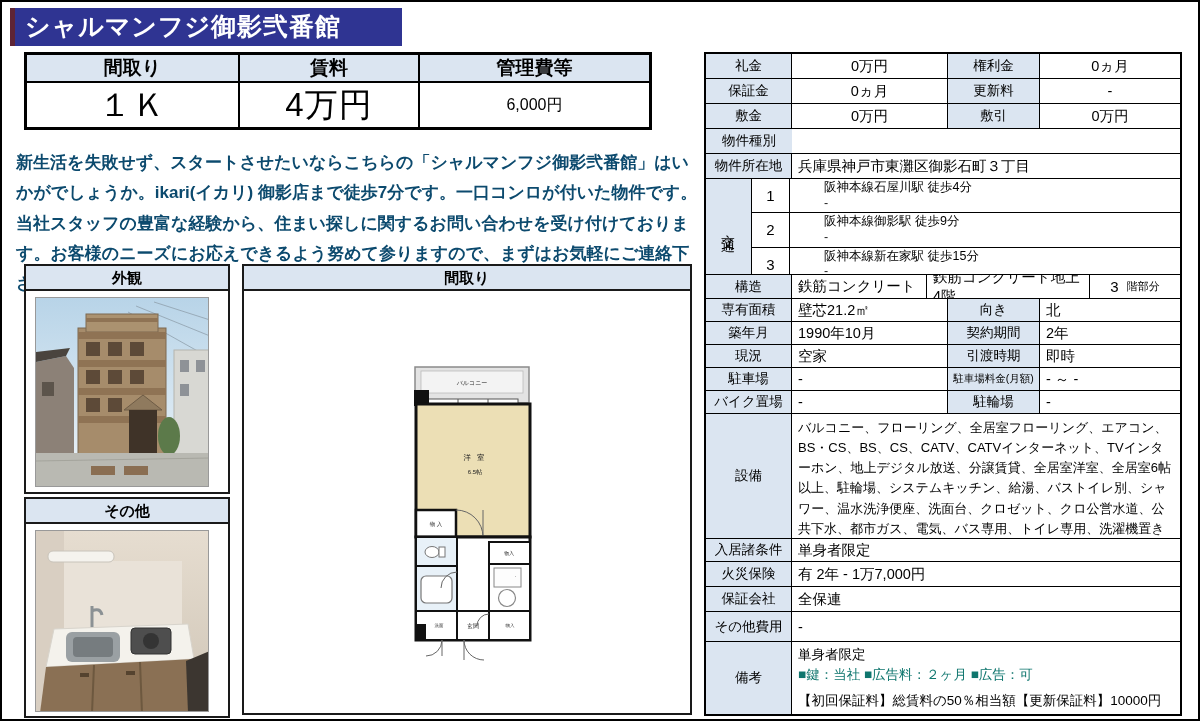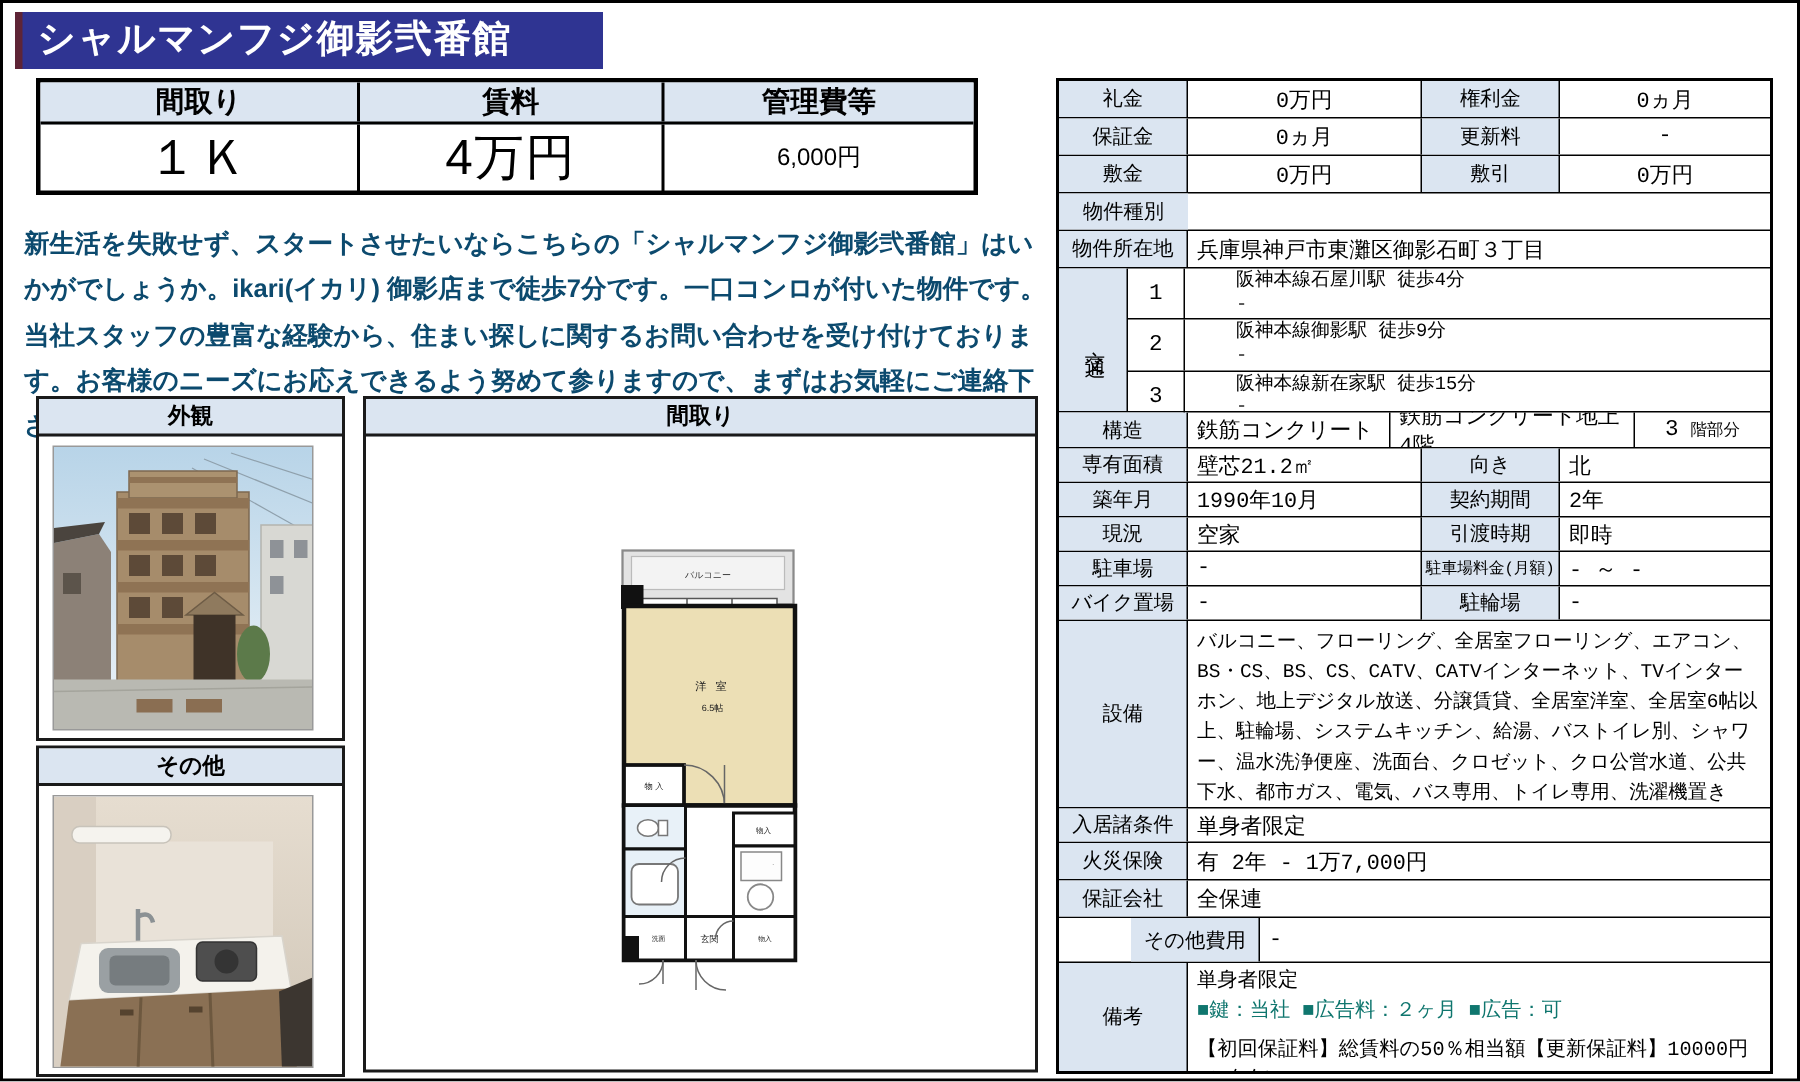--- a/index.html
+++ b/index.html
@@ -12,51 +12,51 @@
     background:#2f3492; border-left:5px solid #5e2436; color:#fff;
     font-size:25px; font-weight:bold; line-height:36px; padding-left:10px; letter-spacing:1px; }
 
   
   .summary { position:absolute; left:22px; top:50px; width:628px; height:78px;
     border:3px solid #000; display:flex; flex-direction:column; background:#fff; }
   .summary .hrow { display:flex; height:31px; border-bottom:2px solid #000; background:#dbe5f1; }
   .summary .vrow { display:flex; flex:1; }
   .summary .c { display:flex; align-items:center; justify-content:center; border-right:2px solid #000; }
   .summary .c:last-child { border-right:none; }
-  .summary .c1 { width:213px; } .summary .c2 { width:203px; } .summary .c3 { flex:1; }
+  .summary .c1 { width:213px; } .summary .c2 { width:180px; } .summary .c3 { flex:1; }
   .summary .hrow .c { font-size:19px; font-weight:bold; }
   .v-big { font-size:33px; letter-spacing:1px; }
   .v-med { font-size:16px; }
 
   
   .desc { position:absolute; left:14px; top:146px; width:682px; font-size:17px;
     font-weight:bold; line-height:1.78; color:#0c4a6e; }
 
   
   .imgbox { position:absolute; background:#fff; border:2px solid #1a1a1a; }
   .imgbox .bhead { height:25px; background:#dbe5f1; border-bottom:2px solid #1a1a1a;
     font-size:15px; font-weight:bold; text-align:center; line-height:23px; }
   .photo-frame { position:absolute; border:1px solid #999; overflow:hidden; }
   .box-ext  { left:22px; top:262px; width:206px; height:230px; }
   .box-oth  { left:22px; top:464px; width:206px; height:221px;margin-top:31px; }
   .box-plan { left:240px; top:262px; width:450px; height:451px; }
 
   
-  .rt { position:absolute; left:702px; top:50px; width:478px; border:2px solid #000; background:#fff;font-family:Liberation Mono, monospace; }
+  .rt { position:absolute; left:702px; top:50px; width:478px; border:2px solid #000; background:#fff; }
   .rrow { display:flex; border-bottom:1.5px solid #000; }
   .rrow:last-child { border-bottom:none; }
   .cl { border-right:1.5px solid #000; overflow:hidden; }
   .cl:last-child { border-right:none; }
   .lbl { background:#dbe5f1; display:flex; align-items:center; justify-content:center;
     font-size:13.5px; text-align:center; }
   .lbl-sm { font-size:10.5px; }
   .val { display:flex; align-items:center; padding:0 6px; font-size:14.5px; }
   .valc { display:flex; align-items:center; justify-content:center; font-size:14.5px; }
   .w86 { width:86px; } .w156 { width:156px; } .w92 { width:92px; } .fx { flex:1; }
-  .h25 { height:25px; } .h24 { height:24px; } .h23 { height:23px; } .h30 { height:30px;padding-left:48px; }
+  .h25 { height:25px; } .h24 { height:24px; } .h23 { height:23px; } .h30 { height:30px; }
   .trans { height:96px; }
   .trans .tlabel { width:46px; display:flex; align-items:center; justify-content:center;
     background:#dbe5f1; border-right:1.5px solid #000; writing-mode:vertical-rl;
     text-orientation:upright; font-size:14px; letter-spacing:4px; }
   .trans .tbody { flex:1; display:flex; flex-direction:column; }
   .trow { display:flex; flex:1; border-bottom:1.5px solid #000; }
   .trow:last-child { border-bottom:none; }
   .tnum { width:38px; border-right:1.5px solid #000; display:flex; align-items:center;
     justify-content:center; font-size:15px; }
   .ttxt { flex:1; padding:1px 6px; font-size:12.5px; line-height:1.25;margin-left:28px; }

